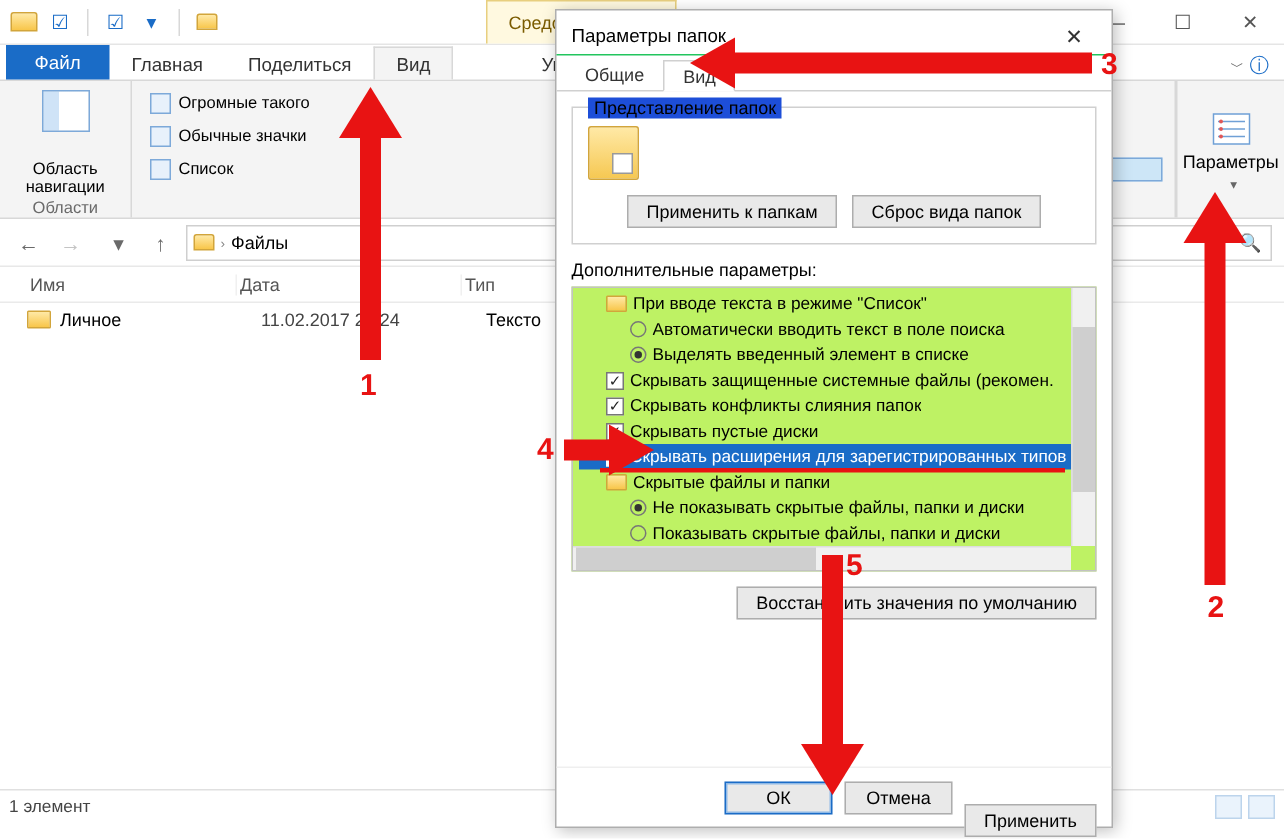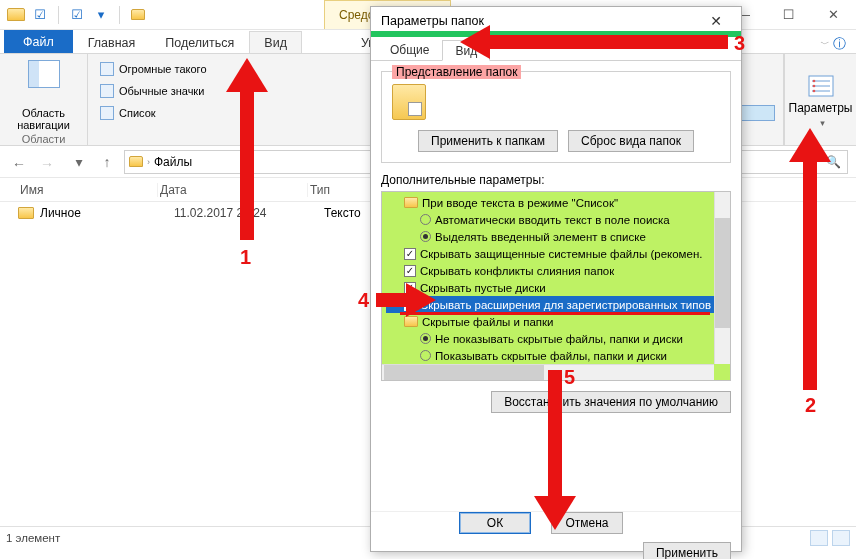--- a/index.html
+++ b/index.html
@@ -48,28 +48,28 @@
   .file-row { height: 22px; display: flex; align-items: center; padding-left: 18px; }
   .file-row .fic { width:16px;height:12px;background:linear-gradient(#ffe9a6,#f8c64a);border:1px solid #d2a53b;border-radius:1px;margin-right:6px;}
   .file-row .n { width: 134px; } .file-row .d { width: 150px; color:#444;} 
 
   .statusbar { position: absolute; bottom: 11px; left: 0; right: 0; height: 22px; border-top: 1px solid #e0e0e0; display: flex; align-items: center; padding: 0 6px; font-size: 11.5px; color: #444; }
   .statusbar .view-icons{ margin-left:auto; display:flex; gap:4px;}
   .statusbar .vi{ width:18px;height:16px;border:1px solid #bcd4ec; background:#eaf3fc;}
 
   
   .dialog { position: absolute; left: 370px; top: 6px; width: 372px; height: 546px; background: #fff; border: 1px solid #aeaeae; box-shadow: 2px 2px 10px rgba(0,0,0,.25); display: flex; flex-direction: column; }
-  .dlg-title { height: 30px; display: flex; align-items: center; padding: 4px 8px 0 10px; font-size: 12.5px; border-bottom: 6px solid #22c55e; justify-content: space-between; }
+  .dlg-title { height: 30px; display: flex; align-items: center; padding: 4px 8px 0 10px; font-size: 12.5px; border-bottom: 1px solid #22c55e; justify-content: space-between; }
   .dlg-title .x { margin-left: auto; width: 34px; text-align: center; font-size: 14px; color: #333; }
   .dlg-tabs { height: 24px; display: flex; align-items: flex-end; padding-left: 6px; border-bottom: 1px solid #d0d0d0; }
   .dtab { padding: 3px 12px 2px; font-size: 12px; color: #333; border: 1px solid transparent; }
   .dtab.active { background: #fff; border: 1px solid #d0d0d0; border-bottom-color: #fff; position: relative; top: 1px; }
   .dlg-body { flex: 1; padding: 10px 10px 6px; overflow: hidden; }
   .fieldset { border: 1px solid #d0d0d0; padding: 8px 10px 10px; margin-bottom: 10px; }
-  .fieldset .legend { position: relative; top: -15px; background: #fca5a5; display: inline-block; padding: 0 4px; font-size: 12px; }
+  .fieldset .legend { position: relative; top: -15px; background: #1d4ed8; display: inline-block; padding: 0 4px; font-size: 12px; }
   .fieldset .inner { margin-top: -10px; display:flex; gap:10px;}
   .fs-icon{ width:34px;height:36px;background:linear-gradient(#ffe9a6,#f6c852);border:1px solid #d2a53b;border-radius:2px;flex-shrink:0; position:relative;}
   .fs-icon:after{content:"";position:absolute;right:3px;bottom:3px;width:12px;height:12px;background:#fff;border:1px solid #999;}
   .fs-text{ font-size:11.5px; line-height:1.35; color:#333; }
   .fs-btns{ display:flex; gap:10px; justify-content:center; margin-top:10px;}
   .wbtn{ border:1px solid #adadad; background:#e9e9e9; padding:3px 12px; font-size:12px; }
 
   .adv-label{ font-size:12px; margin:2px 0 4px;}
   .tree-box{ border:1px solid #c2c2c2; height:190px; overflow:hidden; background:#bef264; font-size:11.5px; position:relative;}
   .tree-inner{ padding:2px 2px 2px 4px;}
@@ -81,21 +81,21 @@
   .tfolder{ width:14px;height:11px;background:linear-gradient(#ffe9a6,#f8c64a);border:1px solid #d2a53b;border-radius:1px;flex-shrink:0;}
   .tree-item.selected{ background:#1a6cc7;color:#fff;}
   .tree-item.selected .cbox{border-color:#fff;}
   .tree-item .txt{white-space:nowrap;overflow:hidden;text-overflow:clip;}
   .tree-scroll-h{position:absolute;left:0;right:16px;bottom:0;height:16px;background:#f0f0f0;border-top:1px solid #ddd;display:flex;}
   .tree-scroll-h .thumb{width:160px;height:100%;background:#cfcfcf;margin-left:2px;}
   .tree-scroll-v{position:absolute;right:0;top:0;bottom:16px;width:16px;background:#f0f0f0;border-left:1px solid #ddd;}
   .tree-scroll-v .thumb{height:110px;width:100%;background:#cfcfcf;margin-top:26px;}
 
   .defaults-row{ display:flex; justify-content:flex-end; margin-top:10px;}
-  .dlg-footer{ height:40px; display:flex; align-items:flex-start; justify-content:flex-end; gap:20px; padding:0 10px; border-top:1px solid #efefef;}
+  .dlg-footer{ height:40px; display:flex; align-items:center; justify-content:flex-end; gap:8px; padding:0 10px; border-top:1px solid #efefef;}
   .wbtn.primary{ background:#e9e9e9; border:1px solid #1a6cc7; box-shadow:0 0 0 1px #8fb9e6 inset;}
 
   
   .arrow{ position:absolute; pointer-events:none; }
   .arrow .shaft{ background:#e81313; position:absolute; }
   .arrow .head{ width:0;height:0;position:absolute; }
   .arrow .num{ position:absolute; color:#e81313; font-weight:bold; font-size:20px; font-family:Arial;}
   
   .a1{ left:232px; top:58px; width:30px; height:200px;}
   .a1 .head{ left:-6px; top:0; border-left:21px solid transparent; border-right:21px solid transparent; border-bottom:34px solid #e81313;}

